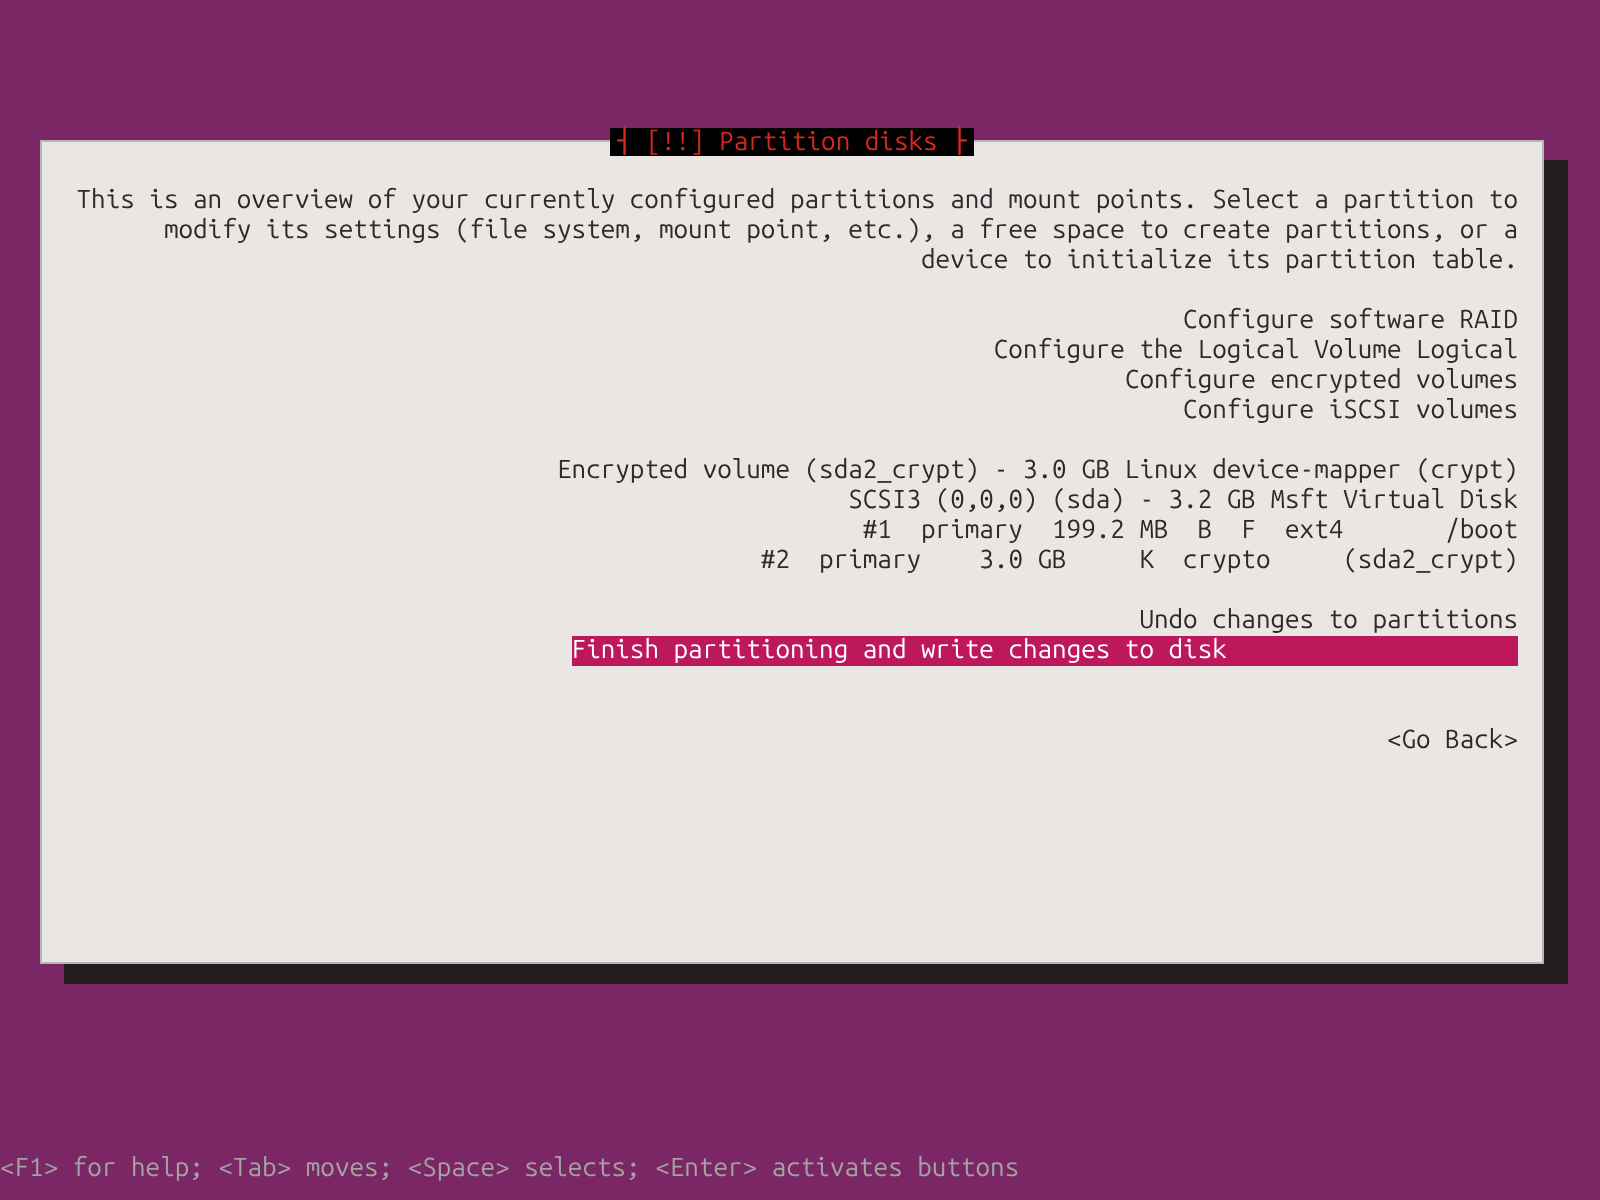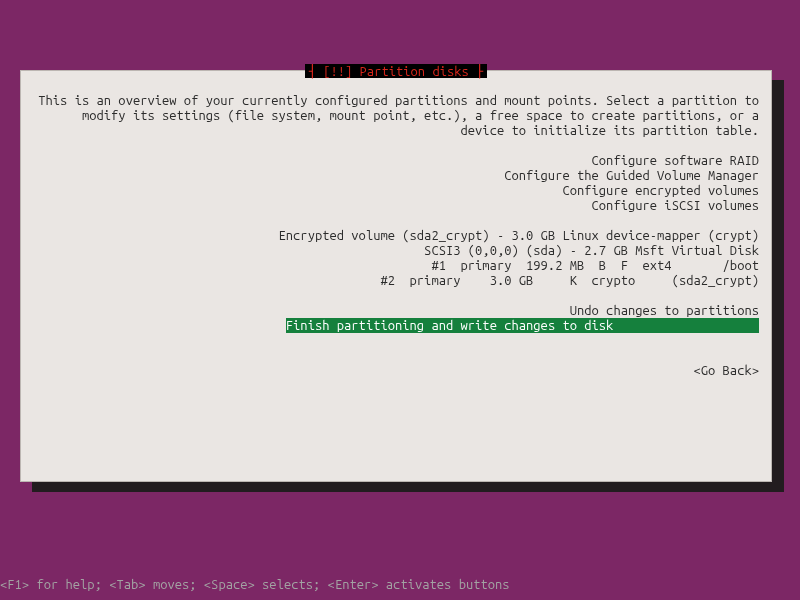--- a/index.html
+++ b/index.html
@@ -58,21 +58,21 @@
     }
     .menu {
       margin-left: 84px;
     }
     .menu-item {
       color: #2b2b2b;
       white-space: pre;
       cursor: pointer;
     }
     .menu-item.selected {
-      background: #15803d;
+      background: #be185d;
       color: #fff;
       display: inline-block;
       padding-right: 0;
     }
     .menu-sub {
       margin-left: 32px;
       color: #2b2b2b;
       white-space: pre;
     }
     .spacer {
@@ -99,26 +99,26 @@
 
 <div class="dialog">
   <div class="title-bar">
     <span class="title-text">┤ [!!] Partition disks ├</span>
   </div>
   <div class="content">
     <div class="desc">This is an overview of your currently configured partitions and mount points. Select a partition to modify its settings (file system, mount point, etc.), a free space to create partitions, or a device to initialize its partition table.</div>
 
     <div class="menu">
       <div class="menu-item">Configure software RAID</div>
-      <div class="menu-item">Configure the Guided Volume Manager</div>
+      <div class="menu-item">Configure the Logical Volume Logical</div>
       <div class="menu-item">Configure encrypted volumes</div>
       <div class="menu-item">Configure iSCSI volumes</div>
       <div class="spacer"></div>
       <div class="menu-item">Encrypted volume (sda2_crypt) - 3.0 GB Linux device-mapper (crypt)</div>
-      <div class="menu-item">SCSI3 (0,0,0) (sda) - 2.7 GB Msft Virtual Disk</div>
+      <div class="menu-item">SCSI3 (0,0,0) (sda) - 3.2 GB Msft Virtual Disk</div>
       <div class="menu-sub">     #1  primary  199.2 MB  B  F  ext4       /boot</div>
       <div class="menu-sub">     #2  primary    3.0 GB     K  crypto     (sda2_crypt)</div>
       <div class="spacer"></div>
       <div class="menu-item">Undo changes to partitions</div>
       <div class="menu-item selected">Finish partitioning and write changes to disk                    </div>
     </div>
 
     <div class="goback">&lt;Go Back&gt;</div>
   </div>
 </div>

